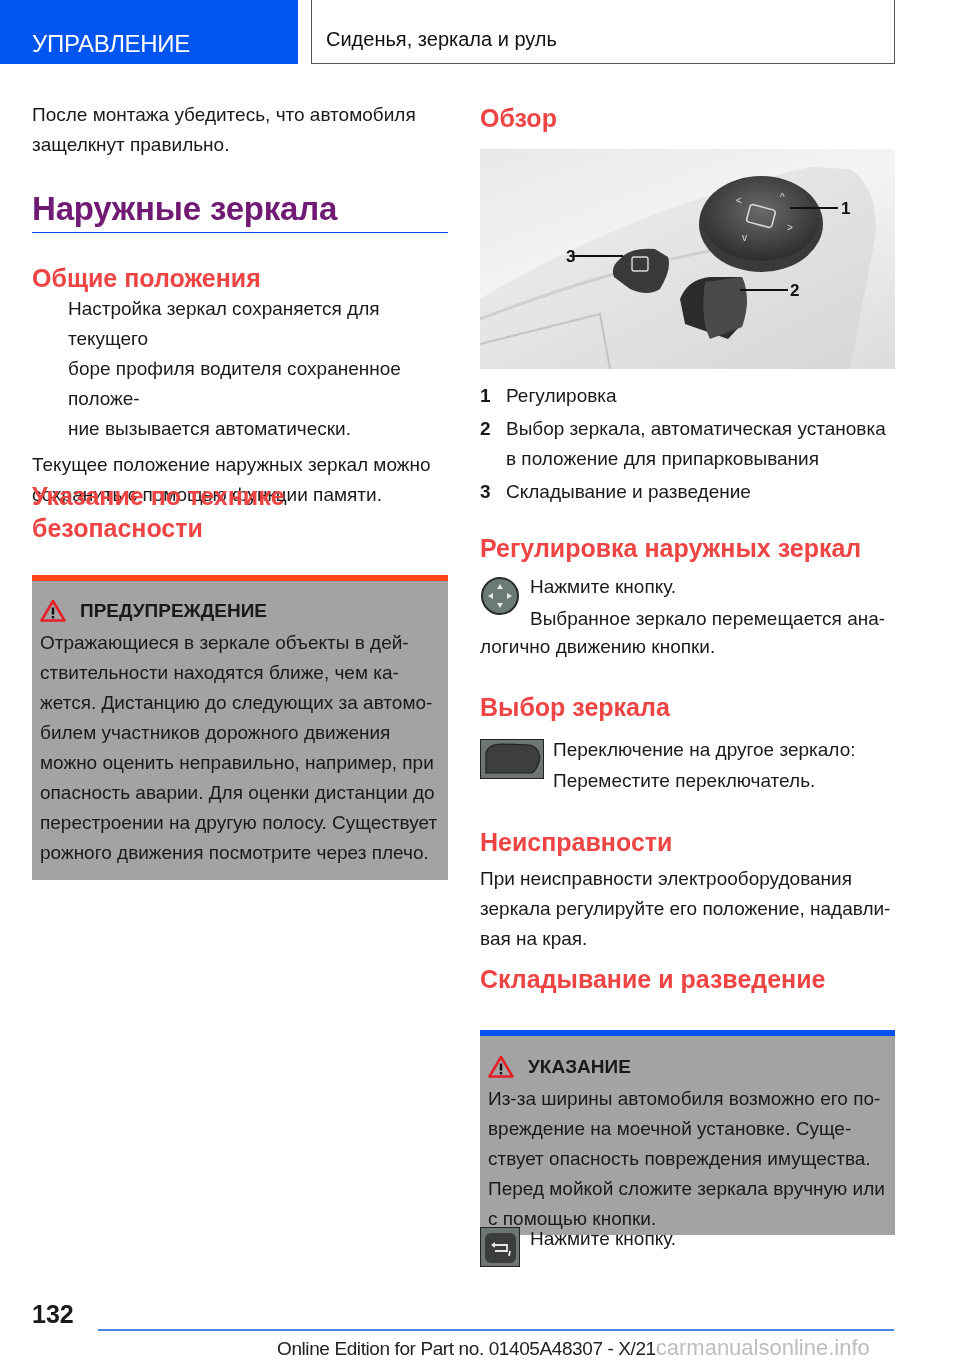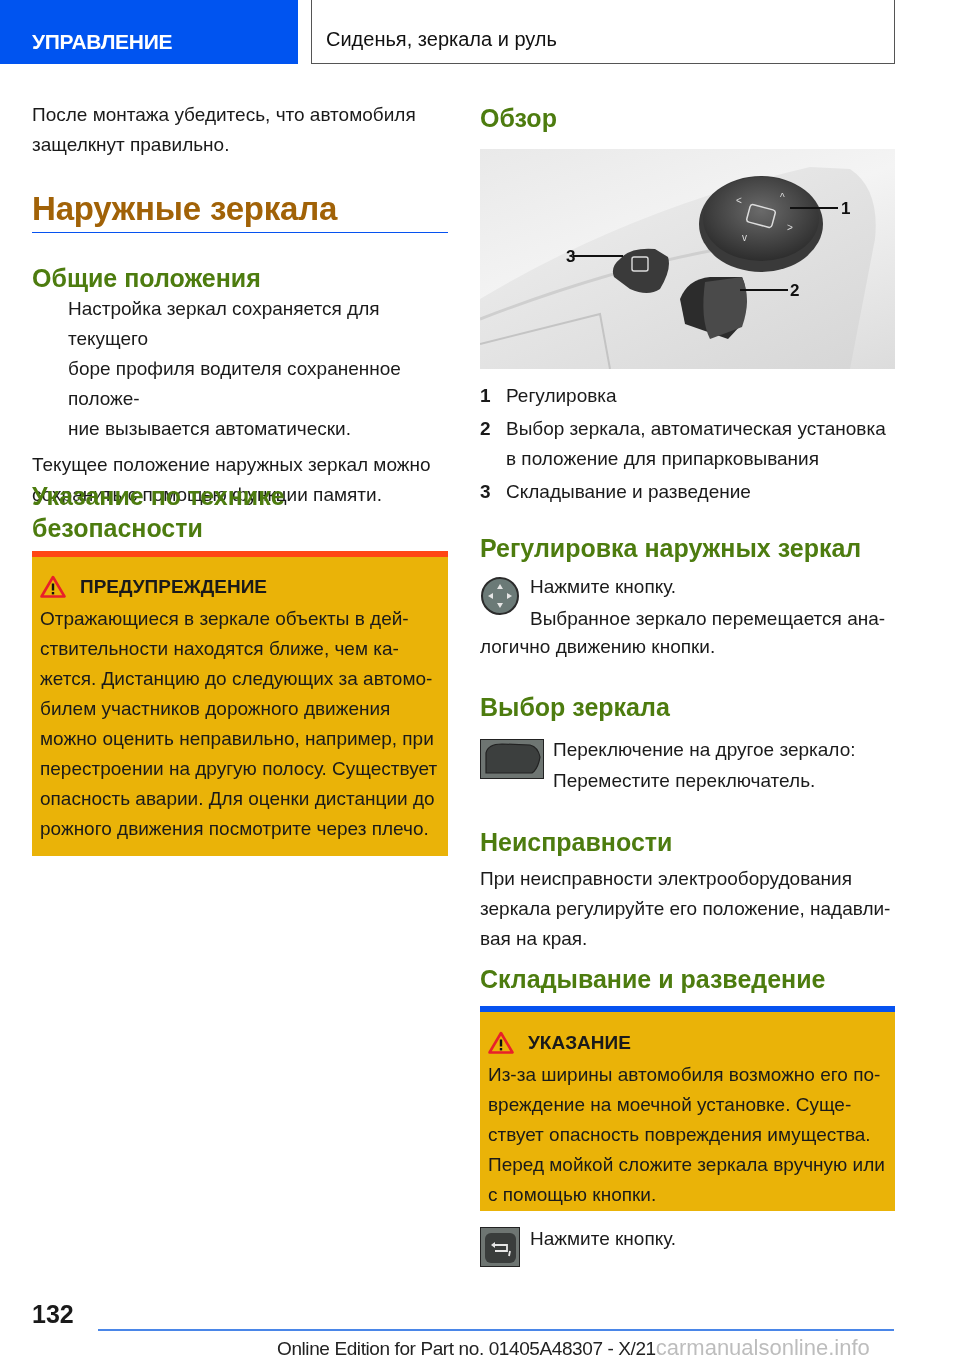--- a/index.html
+++ b/index.html
@@ -2,36 +2,36 @@
 <html><head>
 <meta charset="utf-8">
 <style>
   html, body { margin: 0; padding: 0; }
   body {
     width: 960px; height: 1362px; background: #ffffff; position: relative; overflow: hidden;
     font-family: "Liberation Sans", "DejaVu Sans", sans-serif; color: #1a1a1a;
   }
   .header-tab {
     position: absolute; left: 0; top: 0; width: 298px; height: 64px;
-    background: #0054f0; color: #fff; font-weight: bold; font-size: 21px;
+    background: #0054f0; color: #fff; font-weight: normal; font-size: 24px;
     box-sizing: border-box; padding: 30px 0 0 32px; letter-spacing: -0.3px;
   }
   .header-section {
     position: absolute; left: 311px; top: -2px; width: 584px; height: 66px;
     border: 1px solid #555; border-top: none; box-sizing: border-box;
     font-size: 20px; padding: 30px 0 0 14px; color: #111;
   }
   .col { position: absolute; top: 0; }
   .col-left { left: 32px; width: 416px; }
   .col-right { left: 480px; width: 415px; }
   p { margin: 0; font-size: 19px; line-height: 30px; color: #1a1a1a; }
-  .h1 { font-size: 33px; font-weight: bold; color: #a16207; margin: 0; letter-spacing: -0.2px; }
-  .h2 { font-size: 25px; font-weight: bold; color: #4d7c0f; margin: 0; line-height: 32px; }
+  .h1 { font-size: 33px; font-weight: bold; color: #701a75; margin: 0; letter-spacing: -0.2px; }
+  .h2 { font-size: 25px; font-weight: bold; color: #ef4444; margin: 0; line-height: 32px; }
   .rule-blue { height: 1px; background: #0652f0; }
-  .box { background: #eab308; }
+  .box { background: #a3a3a3; margin-top: 24px; }
   .bar-orange { height: 6px; background: #ff4614; }
   .bar-blue { height: 6px; background: #0652f0; }
   .box-title { display: flex; align-items: center; font-weight: bold; font-size: 19px; }
   .box-title svg { margin-right: 14px; }
   .num-list { margin: 0; padding: 0; list-style: none; }
   .num-list li { display: flex; font-size: 19px; line-height: 30px; }
   .num-list .n { width: 26px; font-weight: bold; flex: none; }
   .photo {
     position: relative; width: 415px; height: 220px; overflow: hidden;
     background: linear-gradient(160deg, #e9e9e9 0%, #f4f4f4 45%, #dcdcdc 100%);
@@ -94,22 +94,22 @@
           <rect x="11.8" y="17" width="2.4" height="2.4" fill="#111"></rect>
         </svg>
         <span>ПРЕДУПРЕЖДЕНИЕ</span>
       </div>
       <div style="margin-top:6px;">
         <p>Отражающиеся в зеркале объекты в дей-</p>
         <p>ствительности находятся ближе, чем ка-</p>
         <p>жется. Дистанцию до следующих за автомо-</p>
         <p>билем участников дорожного движения</p>
         <p>можно оценить неправильно, например, при</p>
+        <p>опасность аварии. Для оценки дистанции до</p>
         <p>перестроении на другую полосу. Существует</p>
-        <p>опасность аварии. Для оценки дистанции до</p>
         <p>рожного движения посмотрите через плечо.</p>
       </div>
     </div>
   </div>
 </div>
 
 <div class="col col-right">
   <h2 class="h2 abs" style="top:102px; left:0;">Обзор</h2>
 
   <div class="photo abs" style="top:149px; left:0;">

